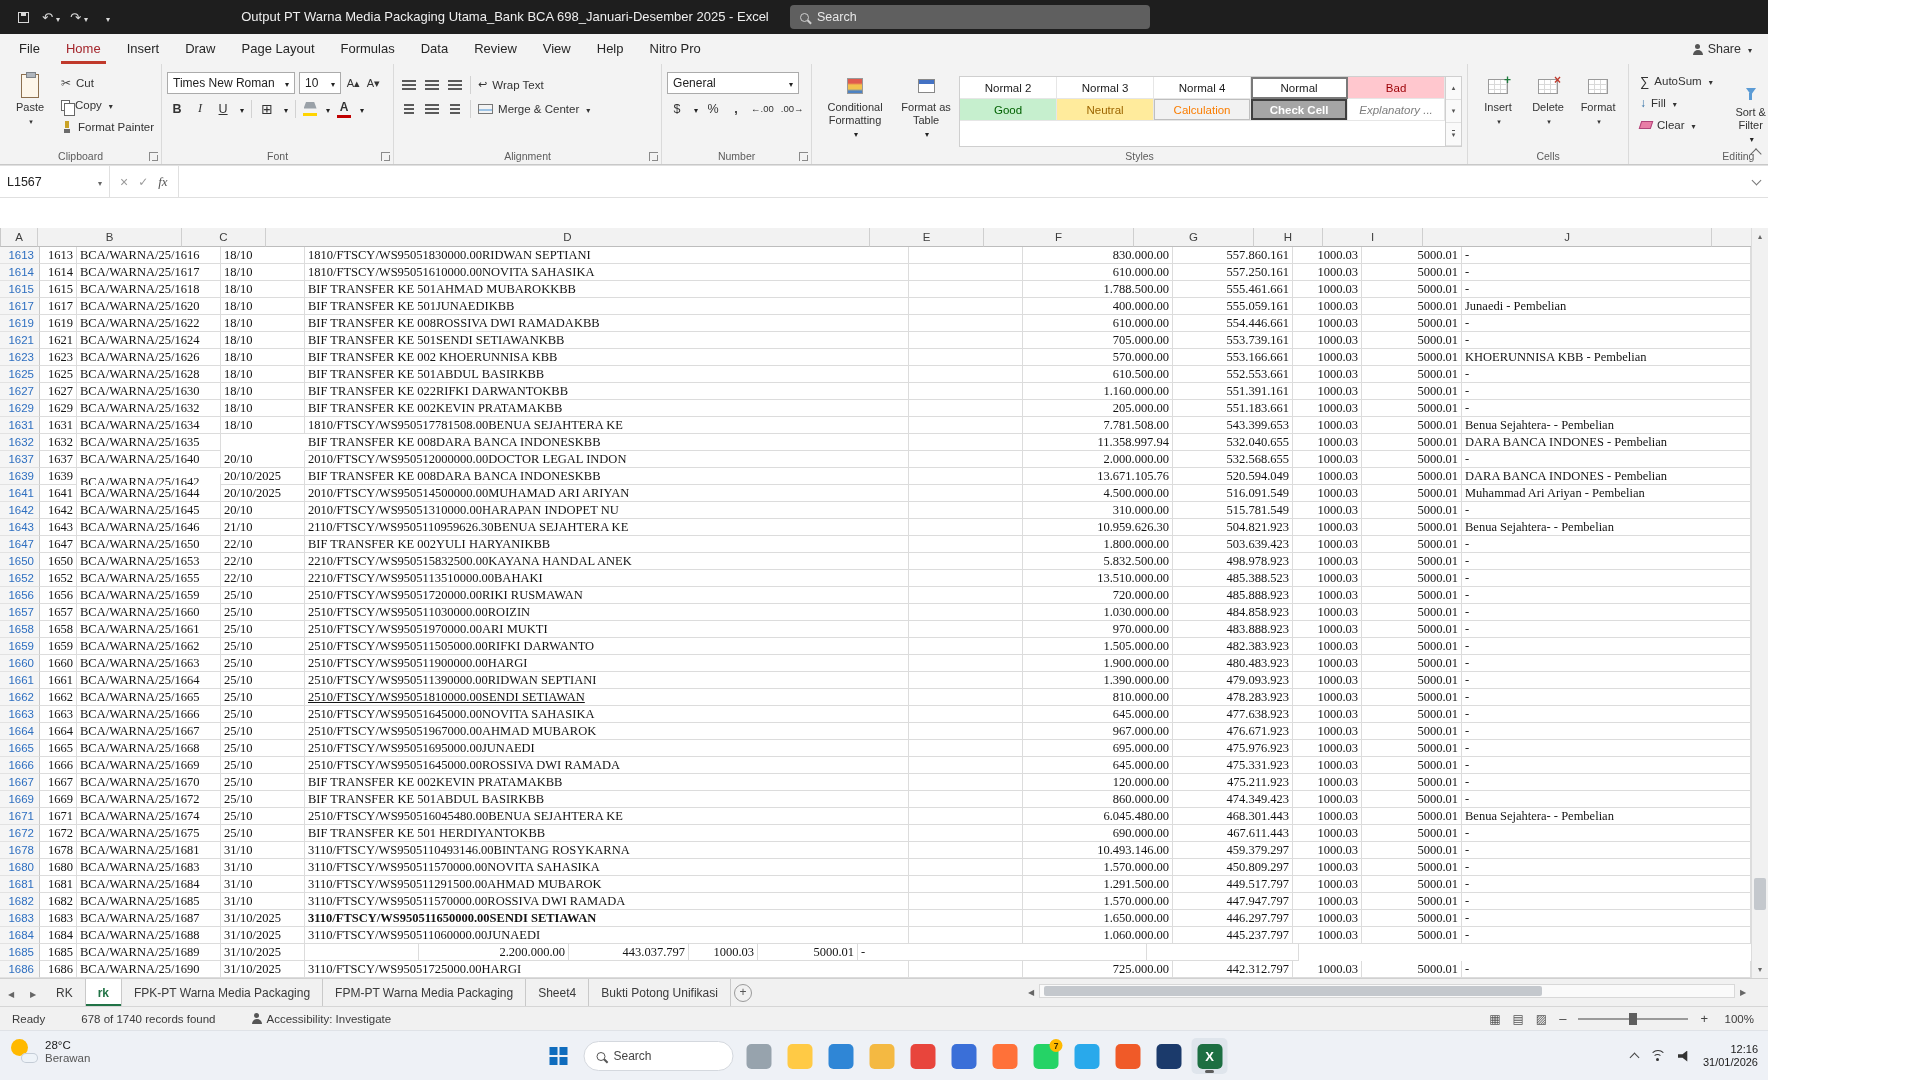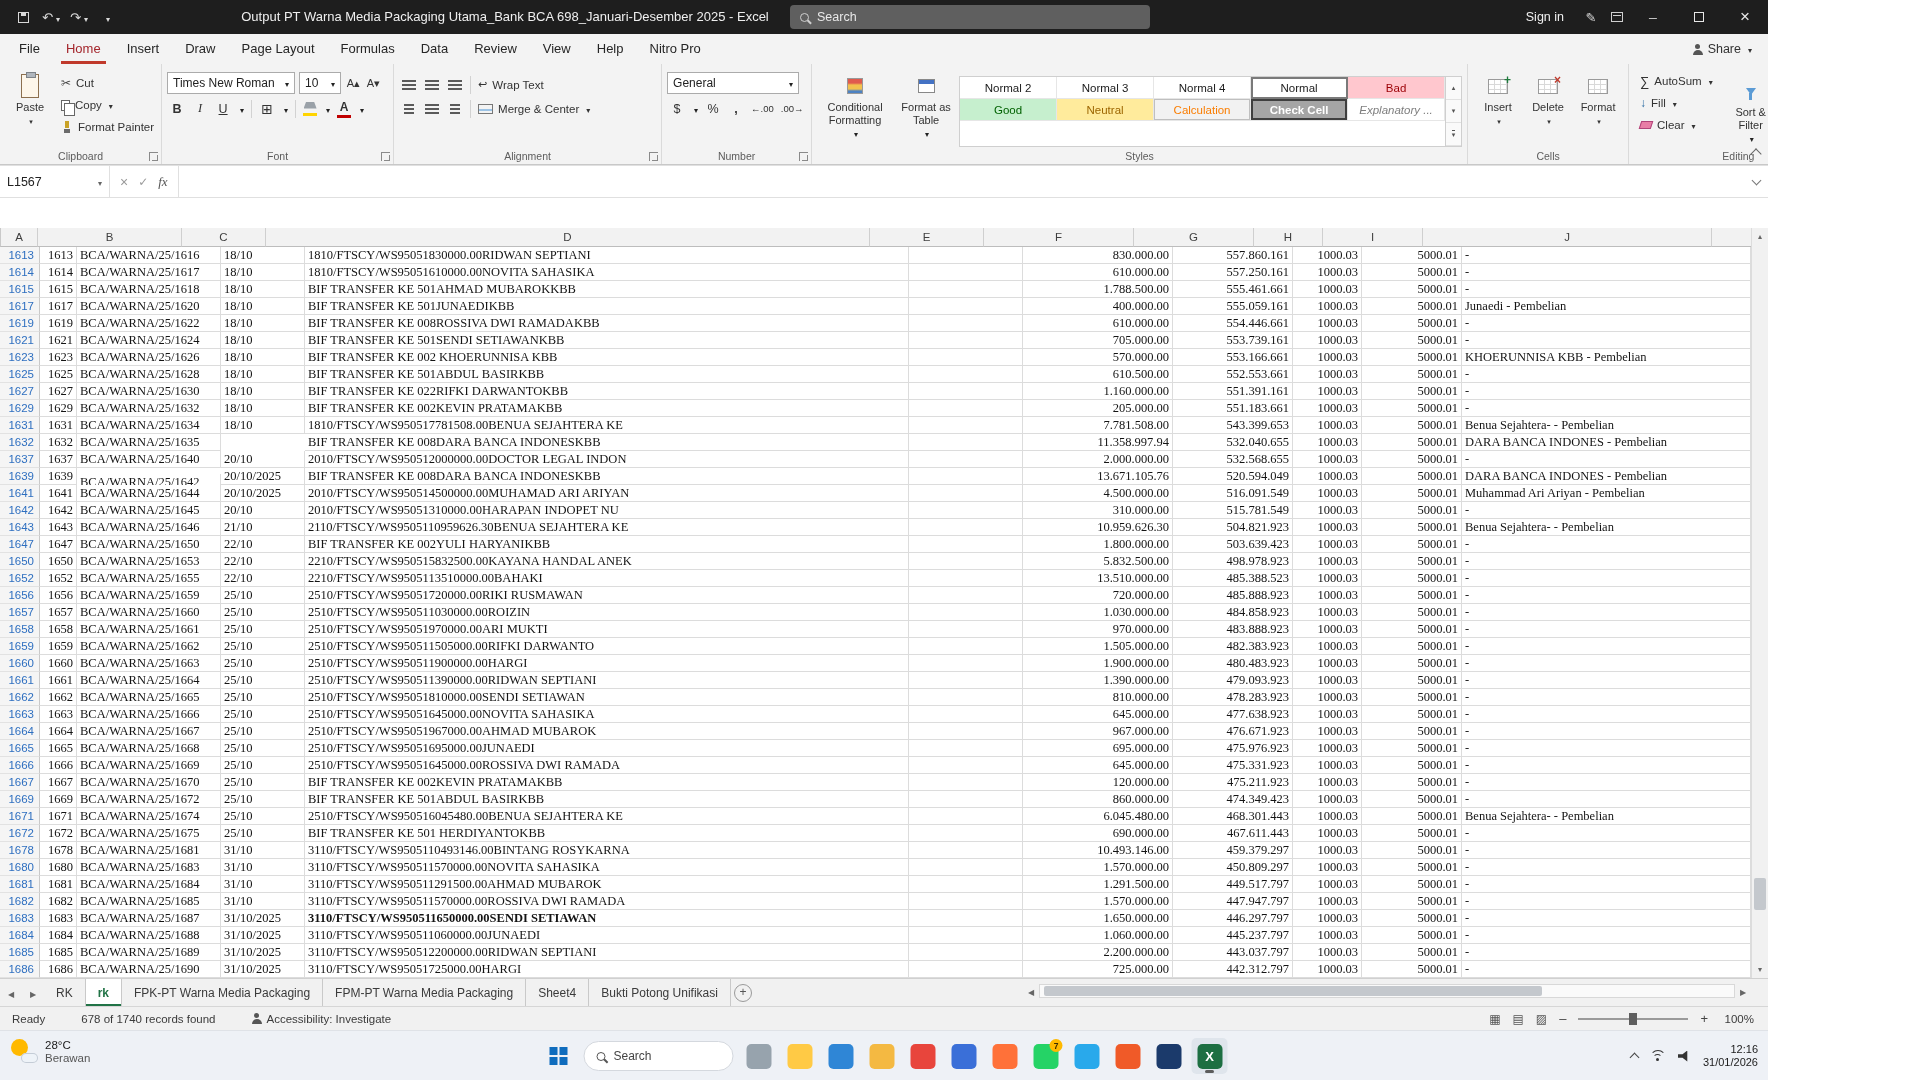--- a/index.html
+++ b/index.html
@@ -215,38 +215,20 @@
         </span>
       <span class="tbtn">
           <span class="car"></span>
         </span>
     </div>
     <div class="tb-title">Output PT Warna Media Packaging Utama_Bank BCA 698_Januari-Desember 2025 - Excel</div>
     <div class="tb-search">
       <span class="lens"></span>
       <span>Search</span>
     </div>
-    <div class="tb-right">
-      <span class="signin">Sign in</span>
-      <span class="tbtn">
-          <span class="i-pen"></span>
-        </span>
-      <span class="tbtn">
-          <span class="ico-ribopt"></span>
-        </span>
-      <span class="wbtn">
-          <span class="i-min"></span>
-        </span>
-      <span class="wbtn">
-          <span class="sq"></span>
-        </span>
-      <span class="wbtn">
-          <span class="i-close"></span>
-        </span>
-    </div>
   </header>
 
   <nav class="tabsrow">
     <div id="ribbonTabs" class="rtabs">
         <div class="rtab">File</div>
         <div class="rtab active">Home</div>
         <div class="rtab">Insert</div>
         <div class="rtab">Draw</div>
         <div class="rtab">Page Layout</div>
         <div class="rtab">Formulas</div>
@@ -894,21 +876,21 @@
           <div class="cell right" style="width: 69px;">1000.03</div>
           <div class="cell right" style="width: 100px;">5000.01</div>
           <div class="cell left" style="width: 289px;">-</div>
           <div class="cell left" style="width: 152px;"></div>
         </div>
         <div class="grow">
           <div class="rhc">1662</div>
           <div class="cell right" style="width: 37px;">1662</div>
           <div class="cell left" style="width: 144px;">BCA/WARNA/25/1665</div>
           <div class="cell left" style="width: 84px;">25/10</div>
-          <div class="cell left" style="width: 604px;">2510/FTSCY/WS95051810000.00SENDI SETIAWAN</div>
+          <div class="cell left" style="width: 604px; text-decoration: underline;">2510/FTSCY/WS95051810000.00SENDI SETIAWAN</div>
           <div class="cell left" style="width: 114px;"></div>
           <div class="cell right" style="width: 150px;">810.000.00</div>
           <div class="cell right" style="width: 120px;">478.283.923</div>
           <div class="cell right" style="width: 69px;">1000.03</div>
           <div class="cell right" style="width: 100px;">5000.01</div>
           <div class="cell left" style="width: 289px;">-</div>
           <div class="cell left" style="width: 152px;"></div>
         </div>
         <div class="grow">
           <div class="rhc">1663</div>
@@ -1104,21 +1086,20 @@
           <div class="cell right" style="width: 69px;">1000.03</div>
           <div class="cell right" style="width: 100px;">5000.01</div>
           <div class="cell left" style="width: 289px;">-</div>
           <div class="cell left" style="width: 152px;"></div>
         </div>
         <div class="grow">
           <div class="rhc">1685</div>
           <div class="cell right" style="width: 37px;">1685</div>
           <div class="cell left" style="width: 144px;">BCA/WARNA/25/1689</div>
           <div class="cell left" style="width: 84px;">31/10/2025</div>
-          <div class="cell left" style="width: 604px;">3110/FTSCY/WS950512200000.00RIDWAN SEPTIANI</div>
           <div class="cell left" style="width: 114px;"></div>
           <div class="cell right" style="width: 150px;">2.200.000.00</div>
           <div class="cell right" style="width: 120px;">443.037.797</div>
           <div class="cell right" style="width: 69px;">1000.03</div>
           <div class="cell right" style="width: 100px;">5000.01</div>
           <div class="cell left" style="width: 289px;">-</div>
           <div class="cell left" style="width: 152px;"></div>
         </div>
         <div class="grow">
           <div class="rhc">1686</div>

